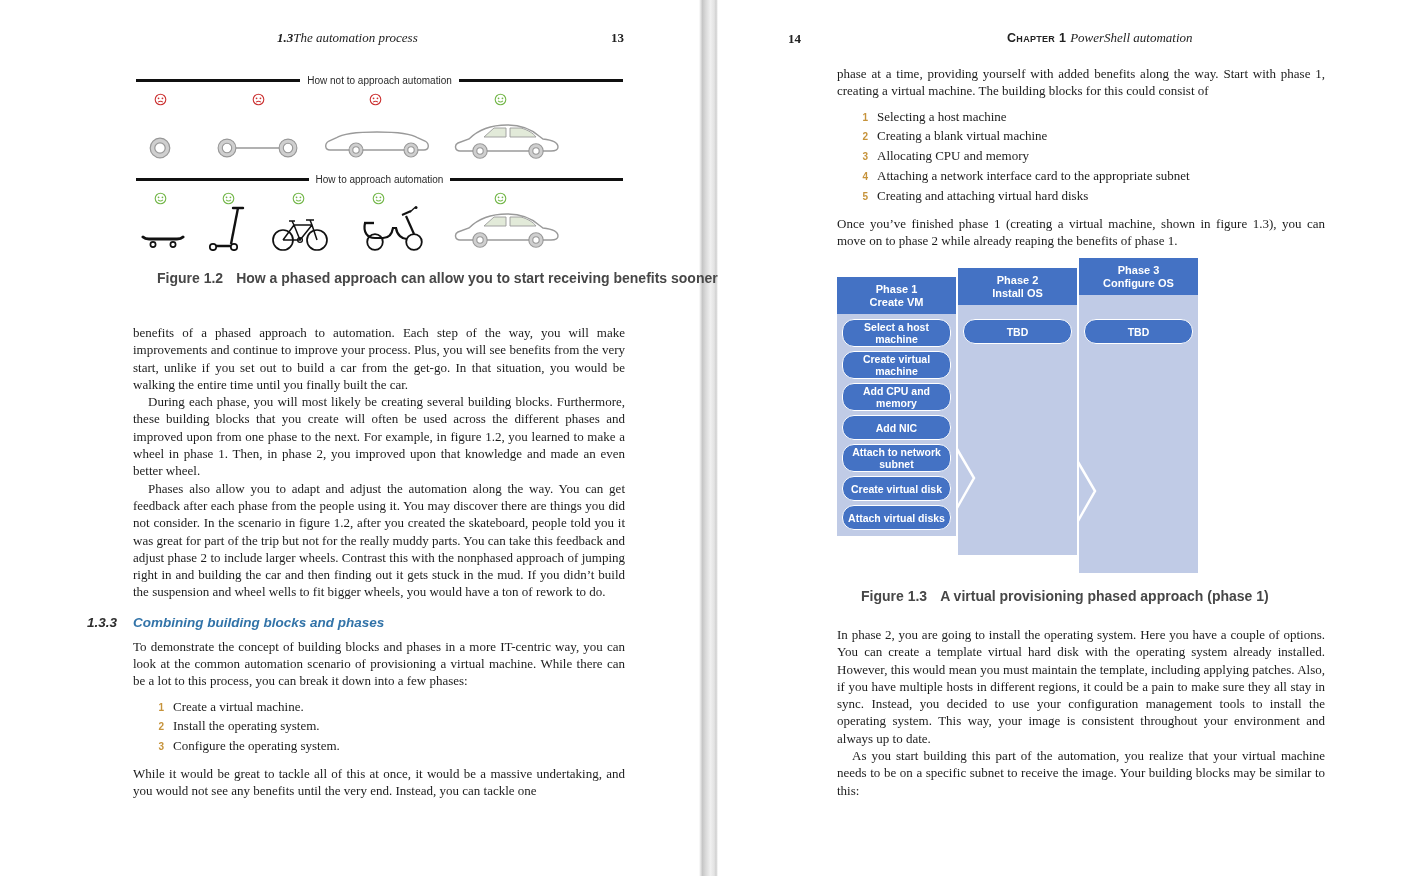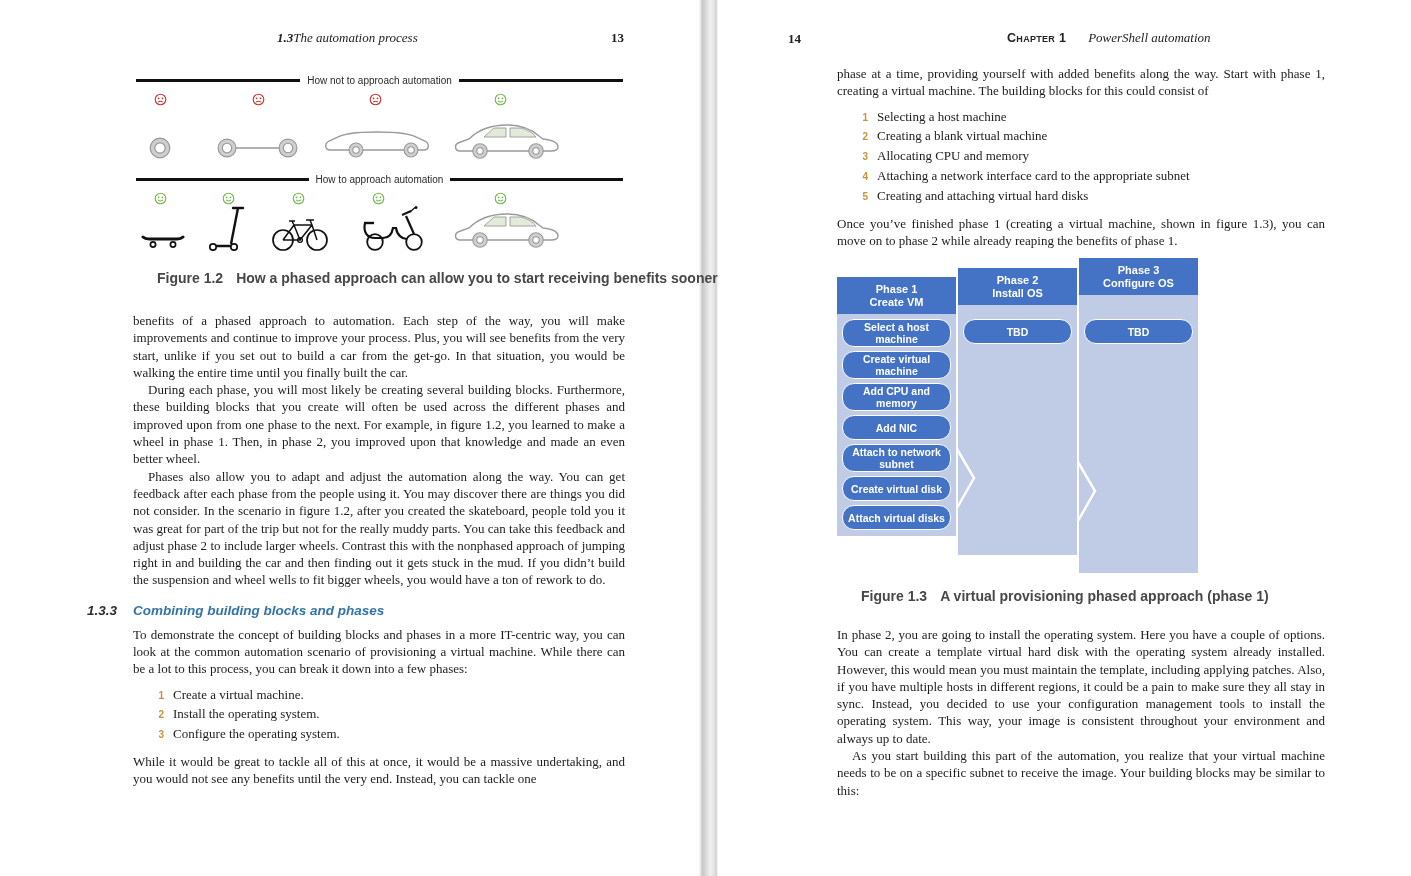--- a/index.html
+++ b/index.html
@@ -15,25 +15,25 @@
   .gutter{position:absolute;left:699px;top:0;width:19px;height:876px;
     background:linear-gradient(90deg,#ffffff 0%,#c6c6c6 18%,#d9d9d9 35%,#f0f0f0 60%,#e3e3e3 80%,#cfcfcf 90%,#ffffff 100%);}
 
   
   .run-head-left{left:277px;top:30px;font-style:italic;font-size:13px;color:#222;}
   .run-num{font-weight:bold;}
   .pagenum{font-weight:bold;font-size:13px;color:#222;}
   .pn-left{left:611px;top:30px;}
   .pn-right{left:788px;top:31px;}
   .run-head-right{left:1007px;top:30px;font-size:13px;color:#222;}
-  .chapter-label{font-family:"Liberation Sans",sans-serif;font-weight:bold;font-variant:small-caps;font-size:12.5px;letter-spacing:.3px;margin-right:22px;}
+  .chapter-label{font-family:"Liberation Sans",sans-serif;font-weight:bold;font-variant:small-caps;font-size:12.5px;letter-spacing:.3px;margin-right:4px;}
   .chapter-title{font-style:italic;}
 
   
-  .lp-flow{left:133px;top:312px;width:492px;}
+  .lp-flow{left:133px;top:324px;width:492px;}
   .rp-flow-top{left:837px;top:65px;width:488px;}
   .rp-flow-bottom{left:837px;top:626px;width:488px;}
 
   .section-head{position:relative;margin:14px 0 8px 0;font-family:"Liberation Sans",sans-serif;
     font-weight:bold;font-style:italic;font-size:13.5px;color:#3273a8;}
   .section-num{position:absolute;left:-46px;color:#2e2e2e;}
 
   .booklist{list-style:none;margin:8px 0;padding:0 0 0 21px;}
   .booklist li{display:flex;align-items:baseline;line-height:18.8px;font-size:13px;}
   .booklist .num{font-family:"Liberation Sans",sans-serif;font-size:10px;font-weight:bold;

